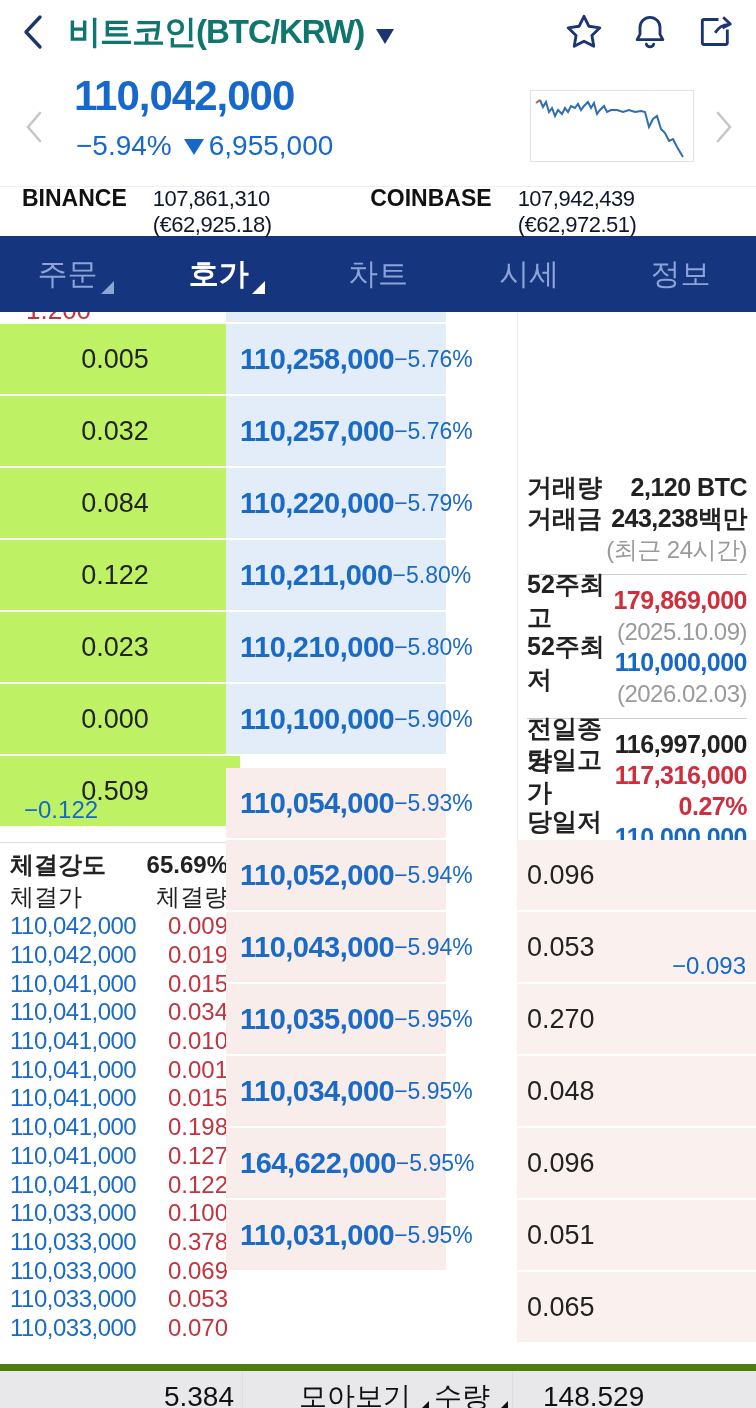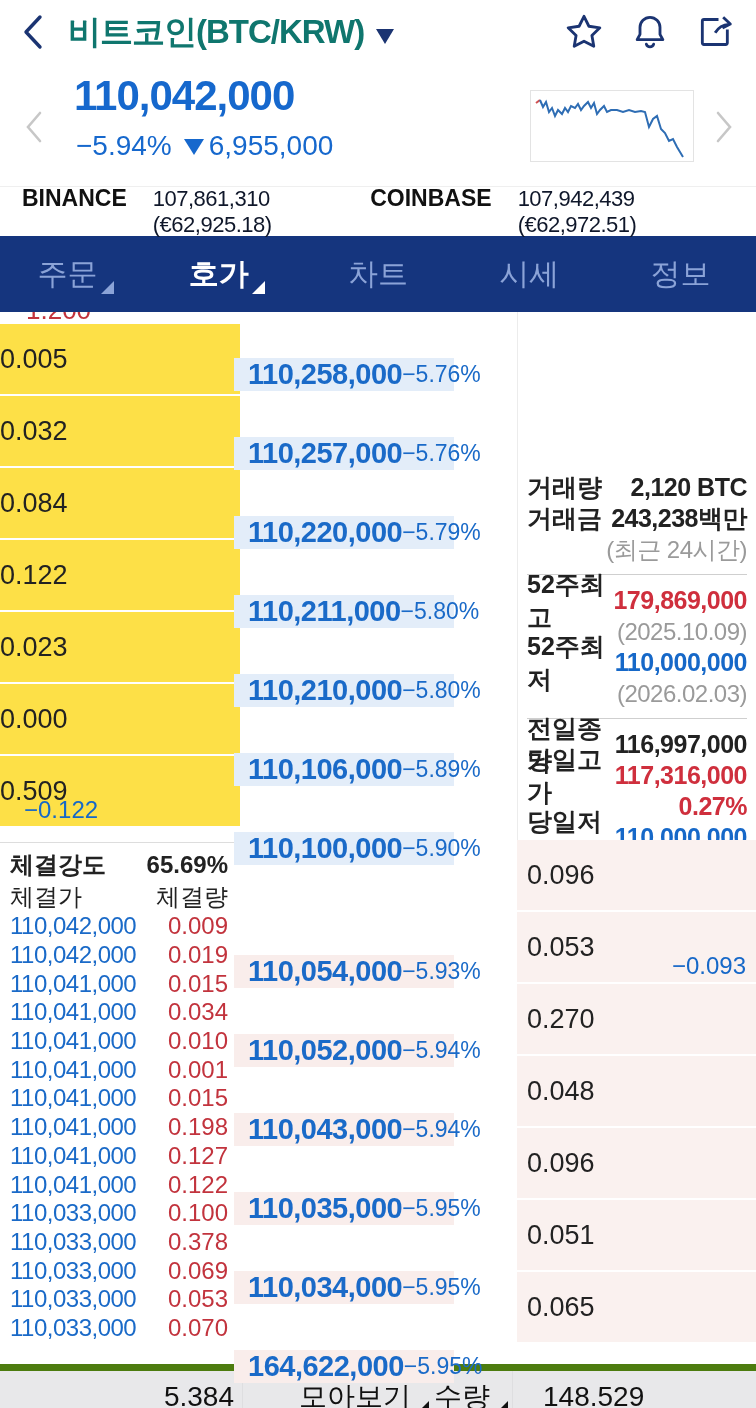--- a/index.html
+++ b/index.html
@@ -40,29 +40,29 @@
   .tab{flex:1;display:flex;align-items:center;justify-content:center;font-size:30px;
        color:#8ba3d7;cursor:pointer;}
   .tab.sel{color:#ffffff;font-weight:bold;}
   .tab .mk{width:0;height:0;border-bottom:13px solid currentColor;
            border-left:13px solid transparent;margin-left:3px;margin-top:26px;}
 
   
   .ob{position:relative;height:1052px;background:#fff;}
   .col{position:absolute;top:0;bottom:0;display:flex;flex-direction:column;}
   .col-l{left:0;width:240px;}
-  .col-m{left:234px;width:220px;gap:44px;}
+  .col-m{left:226px;width:220px;}
   .col-r{left:517px;width:239px;}
 
   .partial{height:10px;margin-bottom:2px;position:relative;overflow:hidden;}
   .partial.m{background:#e3edf9;}
   .partial .ptxt{position:absolute;left:26px;top:-17px;font-size:26px;color:#c2333d;}
 
-  .aq{height:70px;margin-bottom:2px;background:#fde047;display:flex;align-items:center;
-      justify-content:flex-start;padding-right:10px;font-size:27px;color:#222;position:relative;}
+  .aq{height:70px;margin-bottom:2px;background:#bef264;display:flex;align-items:center;
+      justify-content:center;padding-right:10px;font-size:27px;color:#222;position:relative;}
   .aq .neg{position:absolute;left:24px;bottom:2px;font-size:24px;color:#1668c8;}
 
   .ap,.bp{height:70px;margin-bottom:2px;display:flex;align-items:center;
           justify-content:space-between;padding:0 10px 0 14px;}
   .ap{background:#e3edf9;}
   .bp{background:#f9edeb;}
   .ap .pr,.bp .pr{font-size:29px;font-weight:bold;color:#1a6ac8;letter-spacing:-0.5px;}
   .ap .pc,.bp .pc{font-size:23px;color:#1a6ac8;}
 
   .mid-gap{height:12px;}
@@ -311,24 +311,20 @@
       </div>
     <div class="ap">
         <span class="pr">110,211,000</span>
         <span class="pc">−5.80%</span>
       </div>
     <div class="ap">
         <span class="pr">110,210,000</span>
         <span class="pc">−5.80%</span>
       </div>
     <div class="ap">
-        <span class="pr">110,106,000</span>
-        <span class="pc">−5.89%</span>
-      </div>
-    <div class="ap">
         <span class="pr">110,100,000</span>
         <span class="pc">−5.90%</span>
       </div>
     <div class="mid-gap"></div>
     <div class="bp">
         <span class="pr">110,054,000</span>
         <span class="pc">−5.93%</span>
       </div>
     <div class="bp">
         <span class="pr">110,052,000</span>

